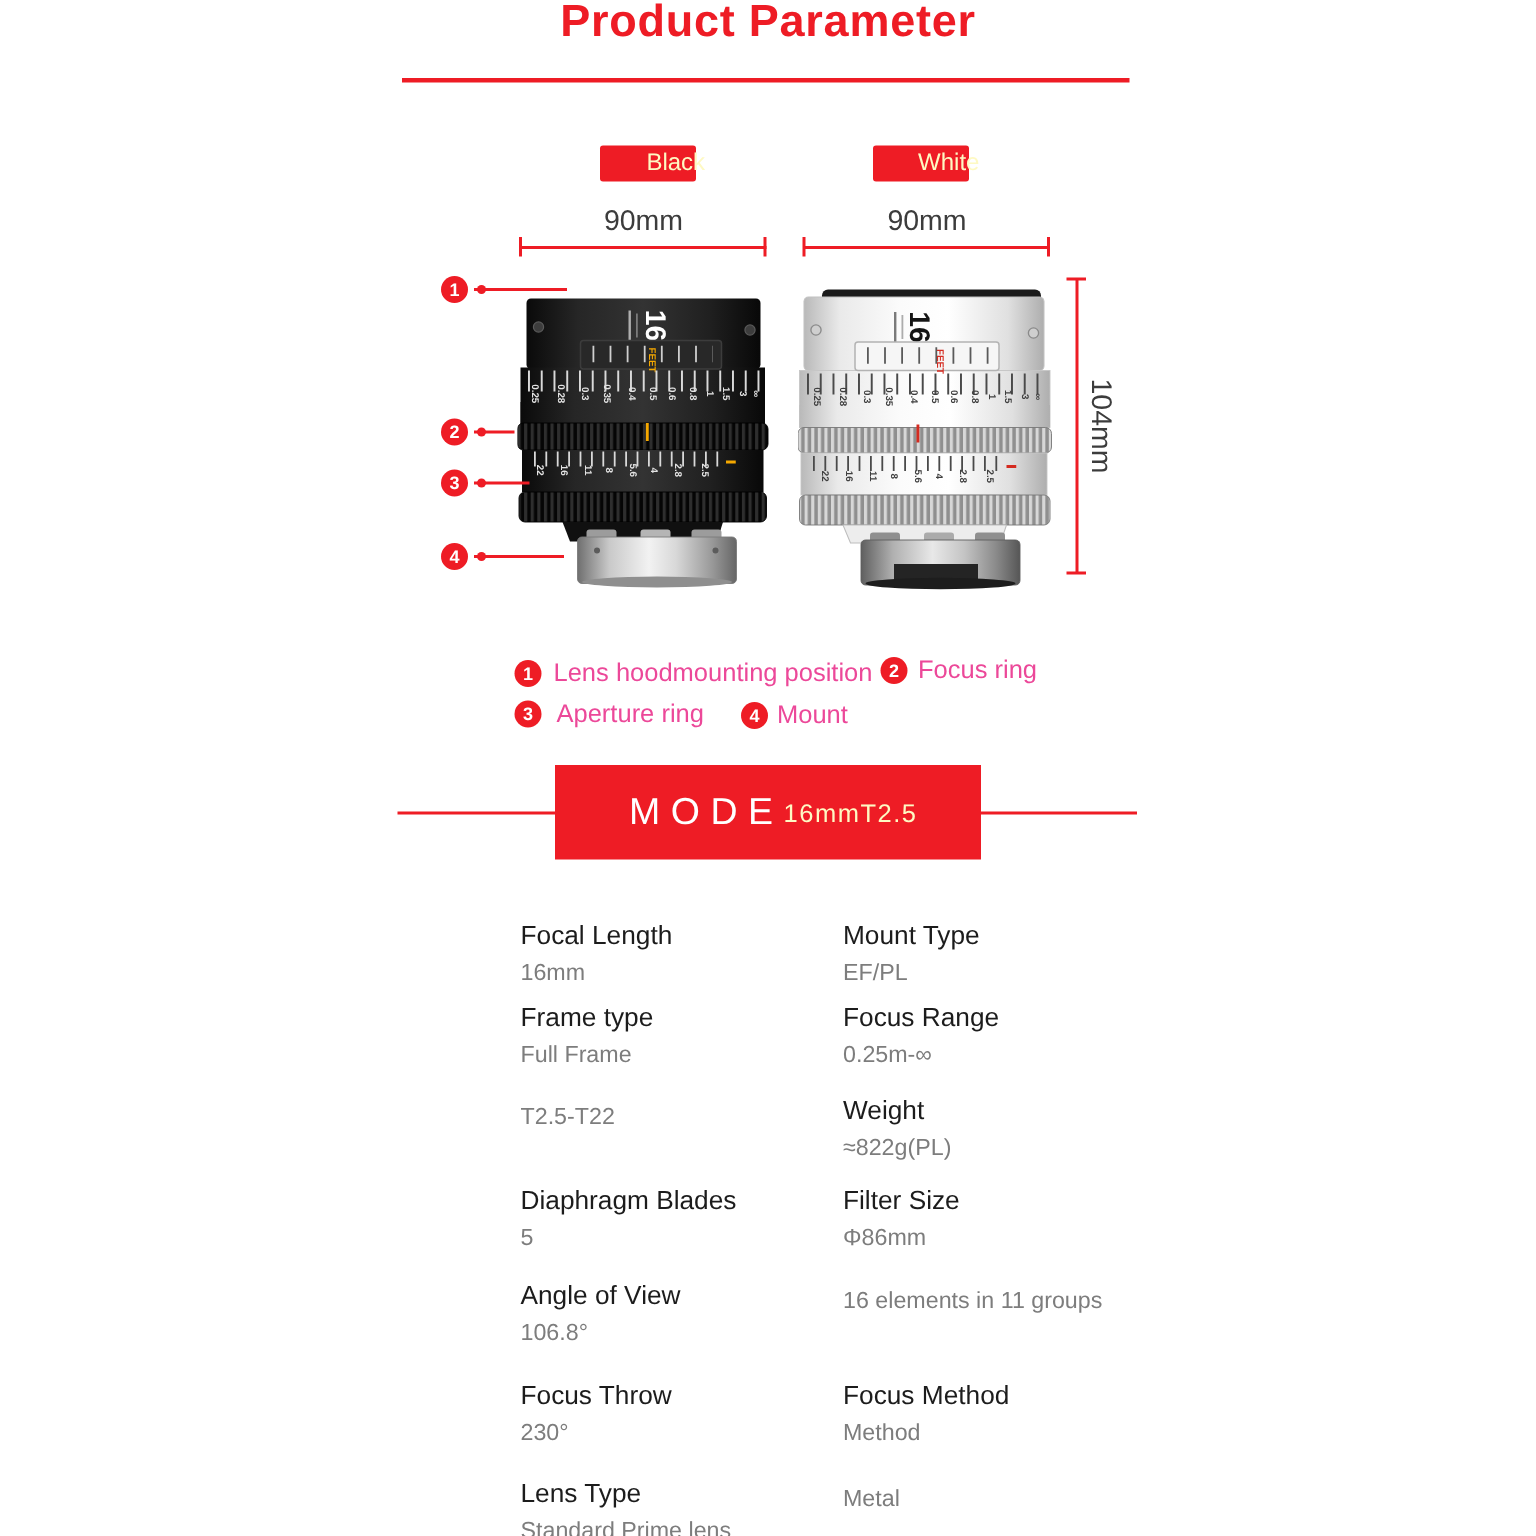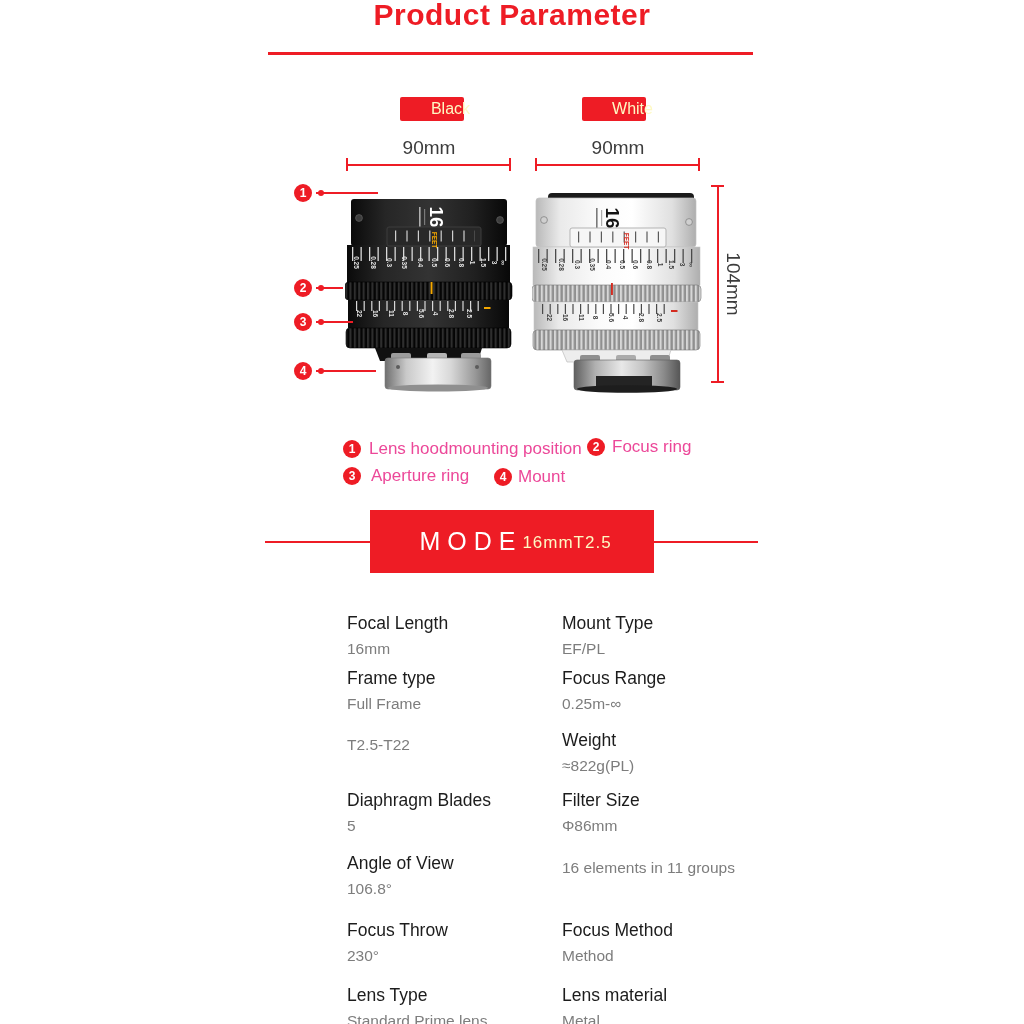--- a/index.html
+++ b/index.html
@@ -353,18 +353,17 @@
         <div class="spec-label">Focus Method</div>
         <div class="spec-value">Method</div>
       </div>
   </div>
   <div class="abs" style="top:985px">
     <div class="spec-cell cell-left">
         <div class="spec-label">Lens Type</div>
         <div class="spec-value">Standard Prime lens</div>
       </div>
     <div class="spec-cell cell-right">
-        <div class="spec-label">Lens material</div>
         <div class="spec-value">Metal</div>
       </div>
   </div>
 
 </div>
 
 </body></html>

